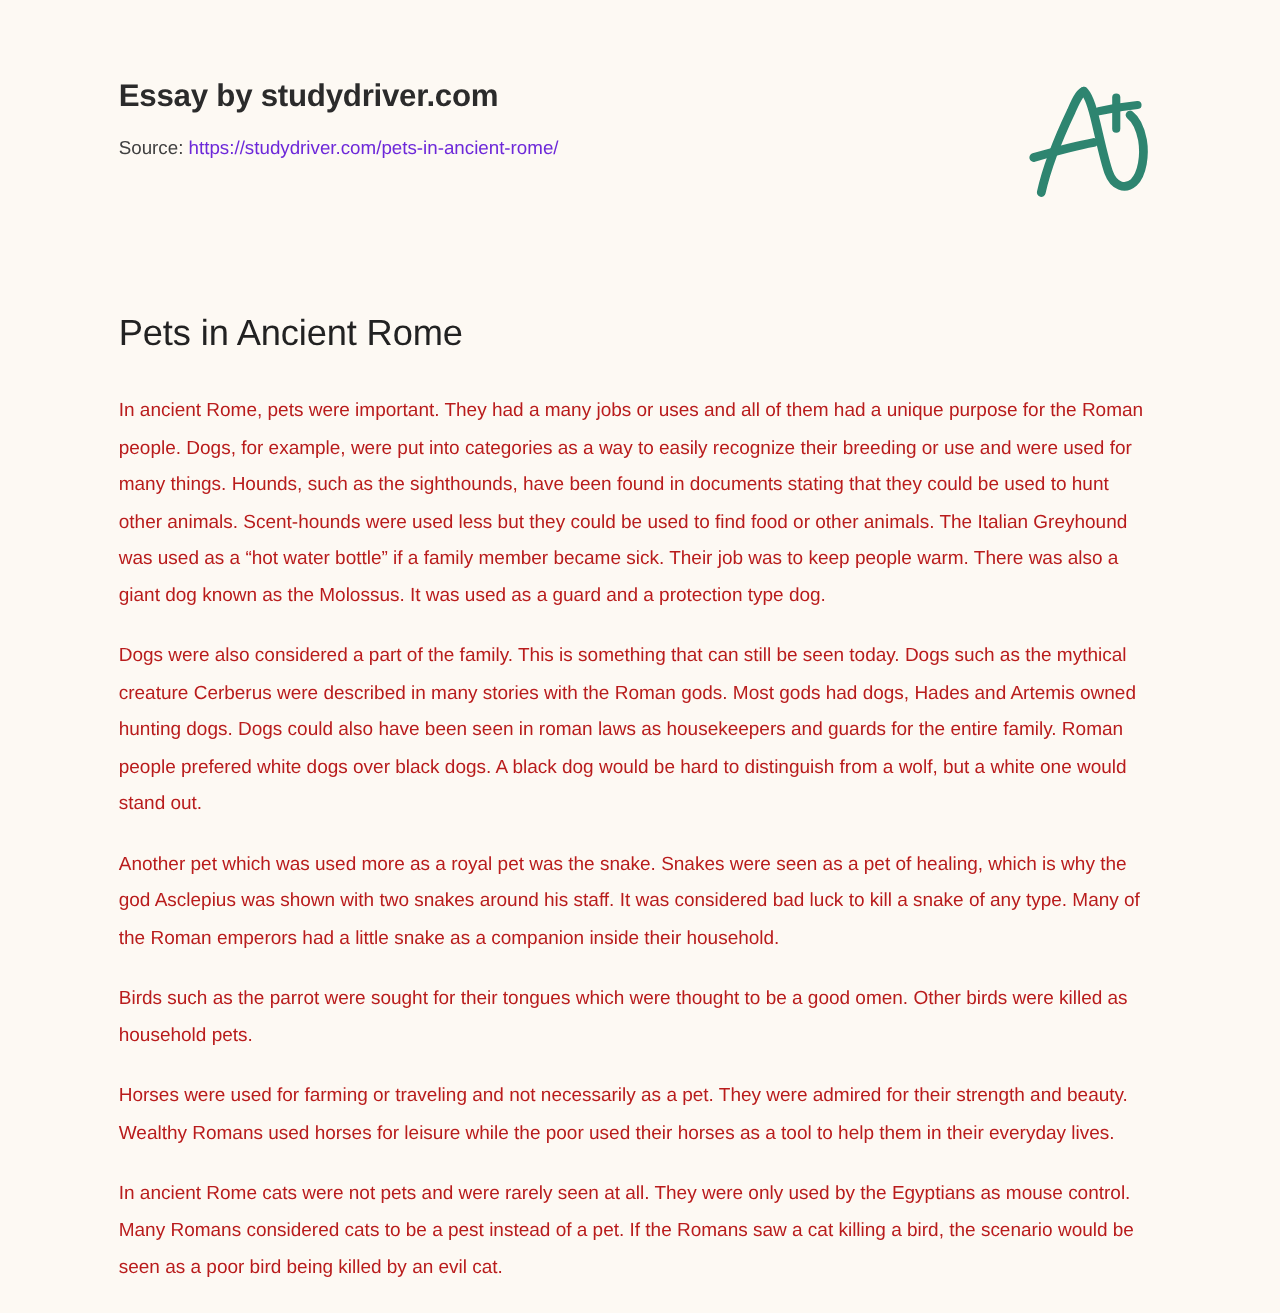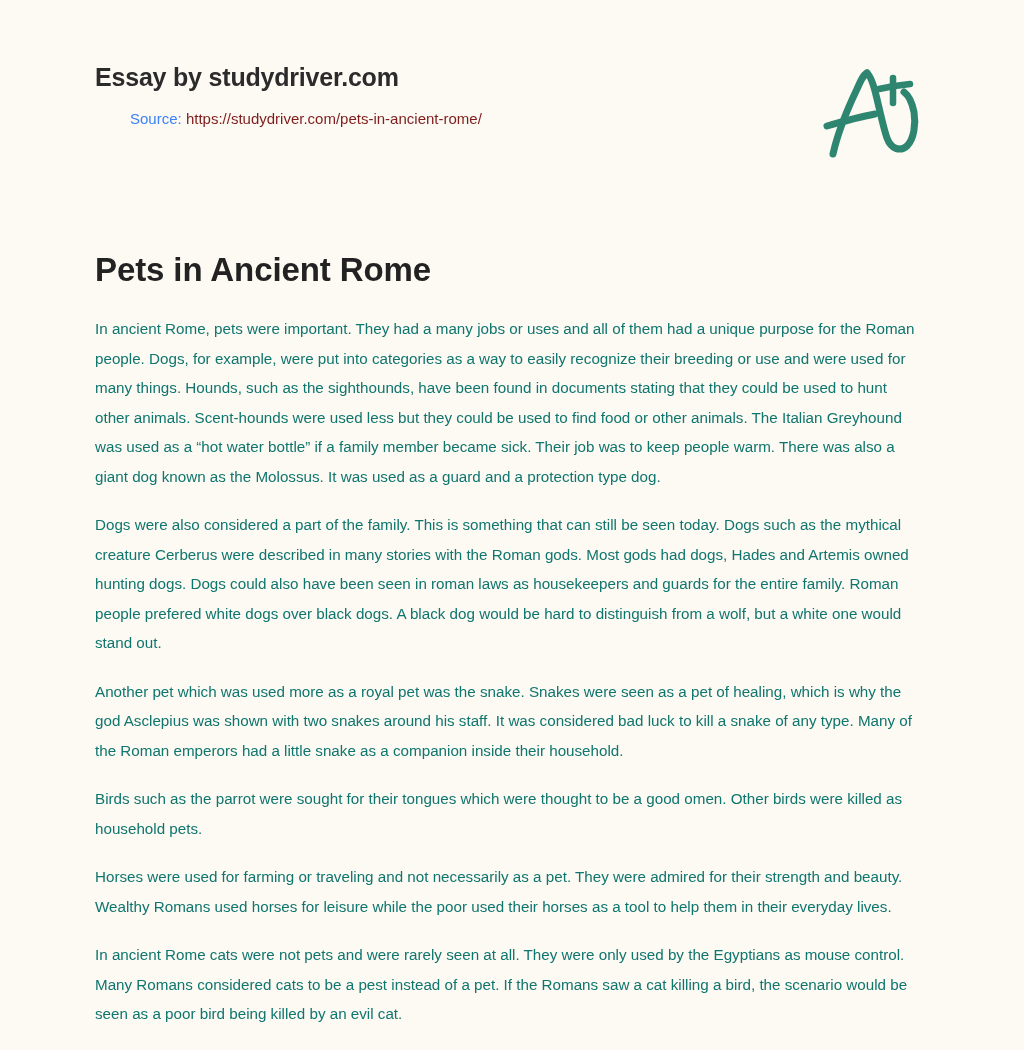--- a/index.html
+++ b/index.html
@@ -38,25 +38,24 @@
     margin: 0;
   }
   .source-line {
     margin: 17px 0 0 0;
     font-size: 15px;
     line-height: 1.3;
     color: #8d8d8d;
     white-space: nowrap;
   }
   .source-label {
-    color: #3b82f6;
-    margin-left: 35px;
+    color: #404040;
   }
   .source-url {
-    color: #7f1d1d;
+    color: #6d28d9;
     text-decoration: none;
   }
 
   
   .logo {
     position: absolute;
     left: 815px;
     top: 62px;
     width: 115px;
     height: 100px;
@@ -66,39 +65,39 @@
     width: 115px;
     height: 100px;
   }
 
   
   .doc-title {
     position: absolute;
     left: 95px;
     top: 249px;
     margin: 0;
-    font-size: 33px;
-    font-weight: 700;
+    font-size: 29px;
+    font-weight: 400;
     color: #222222;
     letter-spacing: -0.1px;
     line-height: 1.25;
   }
 
   
   .article {
     position: absolute;
     left: 95px;
     top: 314px;
     width: 838px;
   }
   .article p {
     margin: 0 14px 19px 0;
     font-size: 15.2px;
     line-height: 29.5px;
-    color: #0f766e;
+    color: #b91c1c;
     text-align: left;
   }
   .article p:last-child {
     margin-bottom: 0;
   }
 </style>
 </head>
 <body>
 
 <div class="page">

